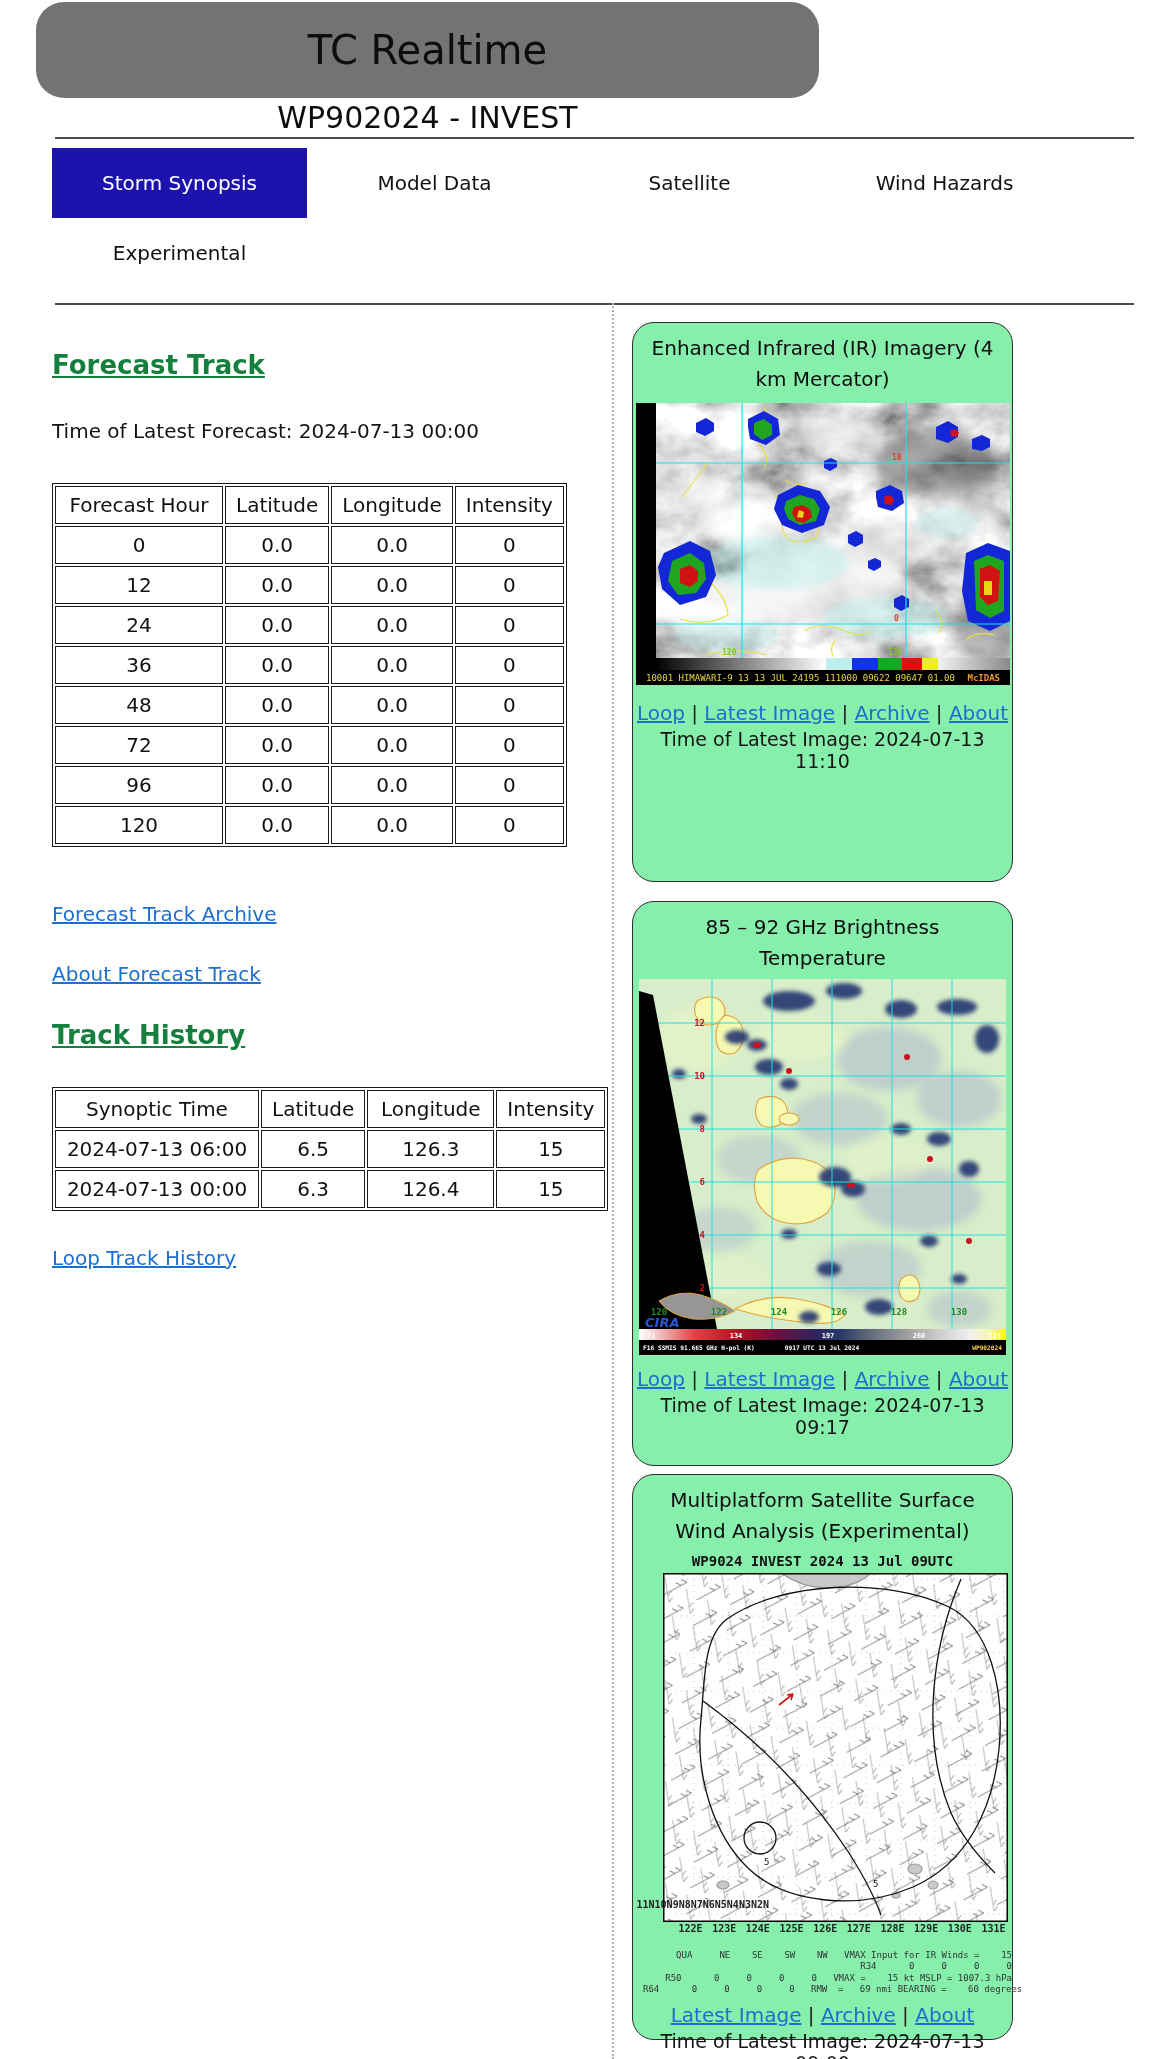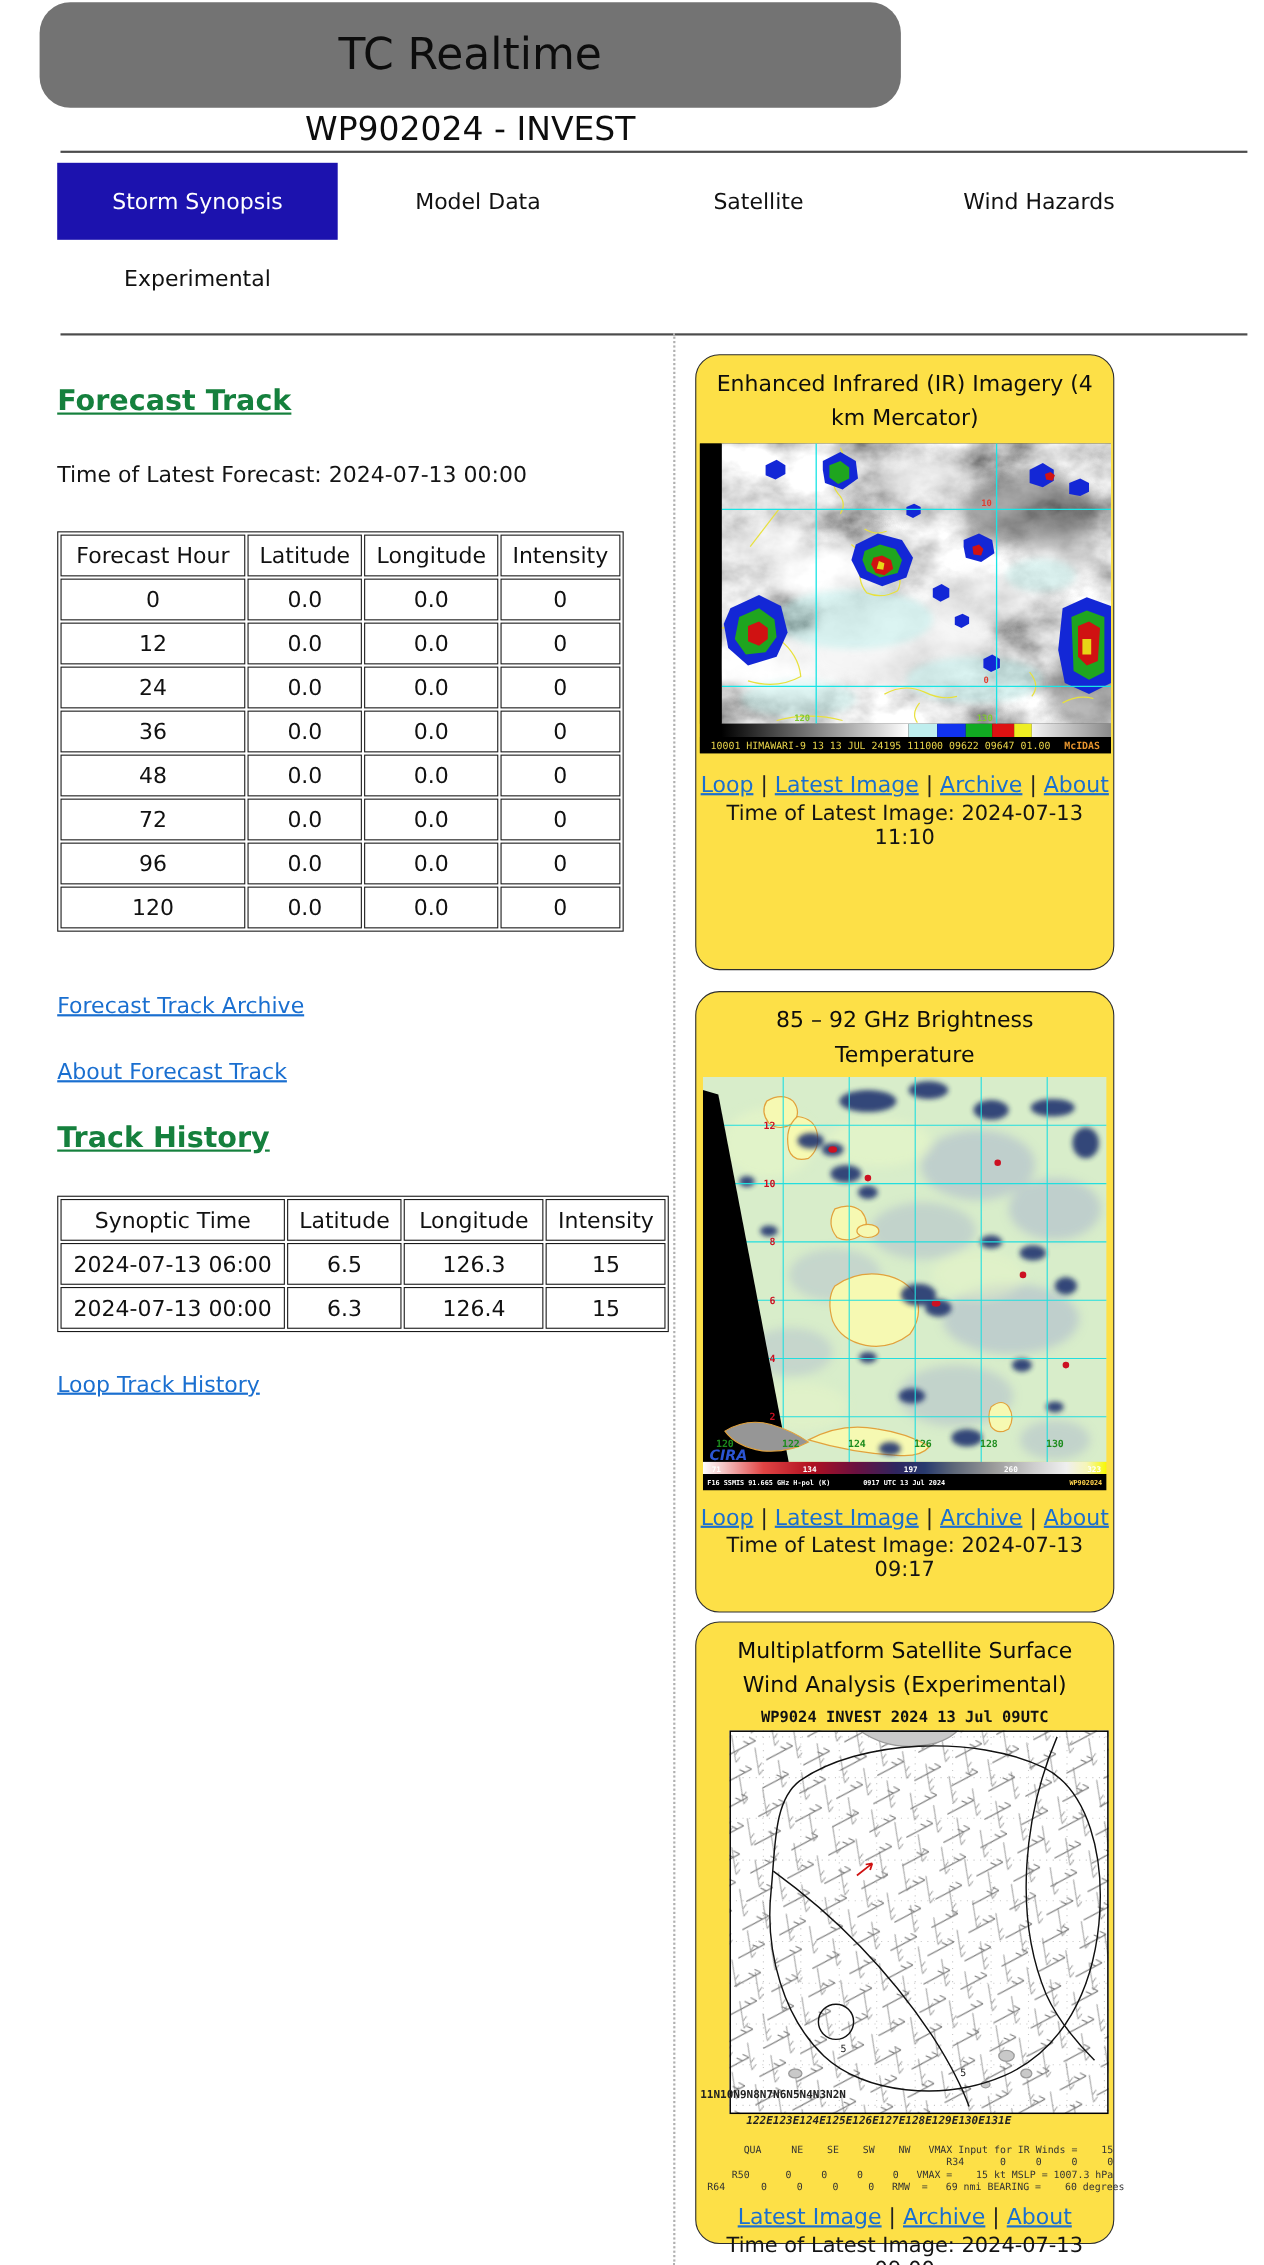--- a/index.html
+++ b/index.html
@@ -33,42 +33,42 @@
   .t-history th:nth-child(1),.t-history td:nth-child(1){min-width:182px;}
   .t-history th:nth-child(2),.t-history td:nth-child(2){min-width:72px;}
   .t-history th:nth-child(3),.t-history td:nth-child(3){min-width:105px;}
   .t-history th:nth-child(4),.t-history td:nth-child(4){min-width:78px;}
   a{color:var(--link);text-decoration:underline;}
   .block-link{font-size:20px;}
   
   .vdiv{left:612px;top:303px;height:1756px;width:0;border-left:2px dotted #b0b0b0;}
   
   .card{left:632px;width:381px;border:1.5px solid #2e2e2e;border-radius:22px;
-        background:#fde047;text-align:center;box-sizing:border-box;}
+        background:#86efac;text-align:center;box-sizing:border-box;}
   .card-ir{top:322px;height:560px;} .card-mw{top:901px;height:565px;} .card-wind{top:1474px;height:566px;}
   .card-title{font-size:20px;line-height:1.55;margin:10px auto 0;color:#0d0d0d;}
   .t1{max-width:372px;} .t2{max-width:280px;} .t3{max-width:352px;}
   .ir-svg{display:block;margin:8px auto 0;}
   .mw-svg{display:block;margin:5px auto 0;}
   .card-links{margin-top:16px;font-size:20px;color:#222;}
   .card-mw .card-links{margin-top:12px;}
   .card-wind .card-links{margin-top:8px;}
   .card-time{margin-top:3px;font-size:19px;color:#141414;}
   
   .wind-header{font-family:"DejaVu Sans Mono",monospace;font-weight:700;font-size:14px;
                margin-top:6px;color:#111;}
   .wind-wrap{position:relative;width:372px;margin:4px auto 0;text-align:left;}
   .wind-lat{position:absolute;left:0;top:0;height:349px;width:24px;display:flex;
             justify-content:space-between;align-items:flex-end;
             padding:8px 0 12px;box-sizing:border-box;
             font-family:"DejaVu Sans Mono",monospace;font-weight:700;font-size:10px;color:#222;}
   .wind-svg{margin-left:26px;display:block;}
-  .wind-lon{margin-left:26px;width:345px;display:flex;justify-content:flex-start;
+  .wind-lon{margin-left:26px;width:345px;display:flex;justify-content:space-between;
             padding:1px 2px 0 16px;box-sizing:border-box;
-            font-family:"DejaVu Sans Mono",monospace;font-weight:700;font-size:10px;color:#222;font-style:italic;}
+            font-family:"DejaVu Sans Mono",monospace;font-weight:700;font-size:10px;color:#222;}
   pre.stats{margin:16px 0 0 10px;text-align:right;color:#333;
             font:400 9px/1.25 "DejaVu Sans Mono",monospace;}
   
   .irlat{font:700 8px "DejaVu Sans Mono",monospace;fill:#e23b2e;}
   .irlon{font:700 8px "DejaVu Sans Mono",monospace;fill:#7ec832;}
   .ircap{font:400 9px "DejaVu Sans Mono",monospace;fill:#e8d44a;}
   .ircap2{font:700 9px "DejaVu Sans Mono",monospace;fill:#e8952e;}
   .mwlat{font:700 9px "DejaVu Sans Mono",monospace;fill:#cc1122;}
   .mwlon{font:700 9px "DejaVu Sans Mono",monospace;fill:#1d8c1d;}
   .mwtick{font:700 7px "DejaVu Sans Mono",monospace;fill:#fff;}

